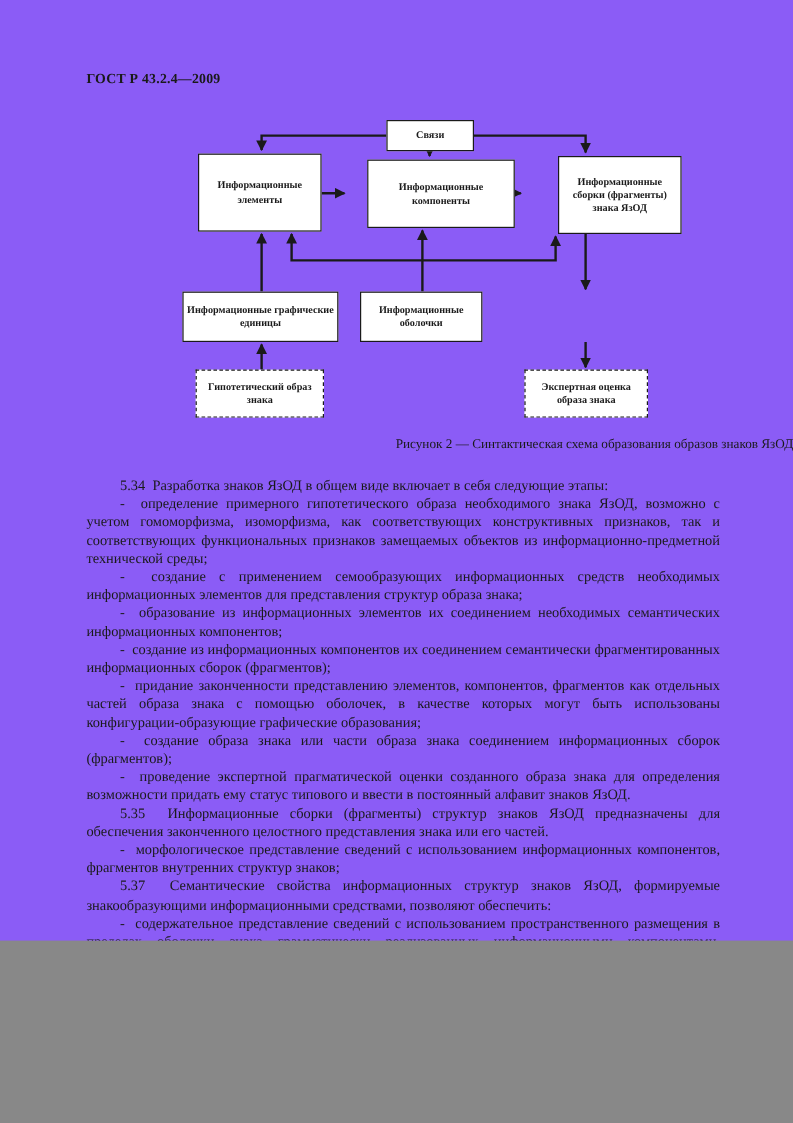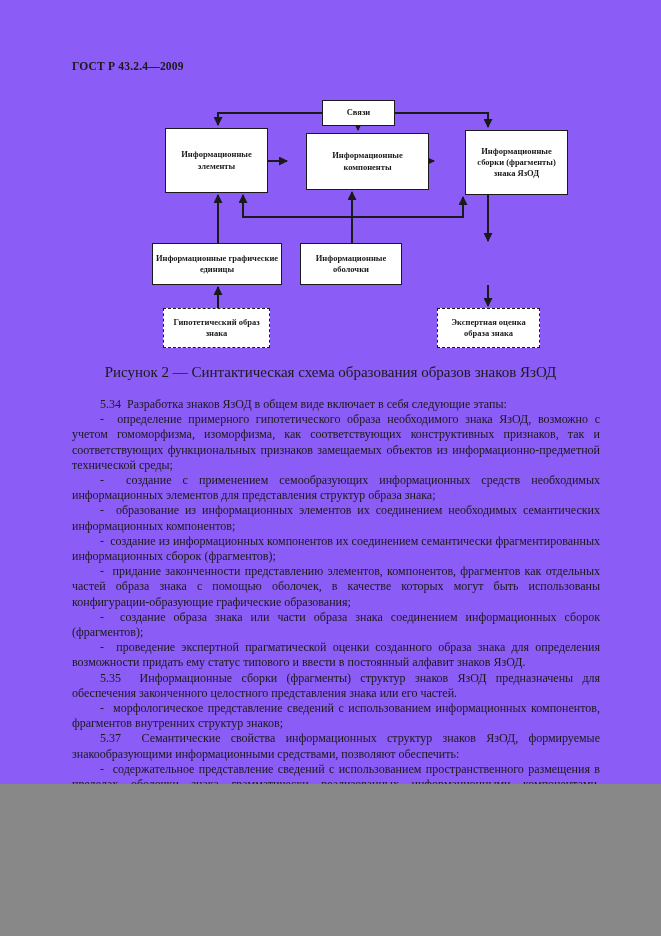--- a/index.html
+++ b/index.html
@@ -34,21 +34,21 @@
   .n-components{left:290px;top:38px;width:123px;height:57px;margin-left:16px;}
   .n-assemblies{left:437px;top:35px;width:103px;height:65px;margin-left:28px;}
   .n-graphic-units{left:152px;top:148px;width:130px;height:42px;}
   .n-shells{left:300px;top:148px;width:102px;height:42px;}
   .n-sign-image{left:437px;top:148px;width:103px;height:42px;}
   .n-hypothetical{left:163px;top:213px;width:107px;height:40px;}
   .n-expert{left:437px;top:213px;width:103px;height:40px;}
   .arrows{position:absolute;left:0;top:0;width:661px;height:258px;z-index:1;}
   .figure-caption{
     position:absolute;left:0;top:364px;width:661px;
-    text-align:center;font-size:15px;color:#1a1a1a;
+    text-align:right;font-size:11px;color:#1a1a1a;
   }
   
   .body-text{
     position:absolute;left:72px;top:397px;width:528px;
   }
   .body-text p{
     margin:0;
     font-size:12px;line-height:15.2px;
     text-align:justify;
     text-indent:28px;

